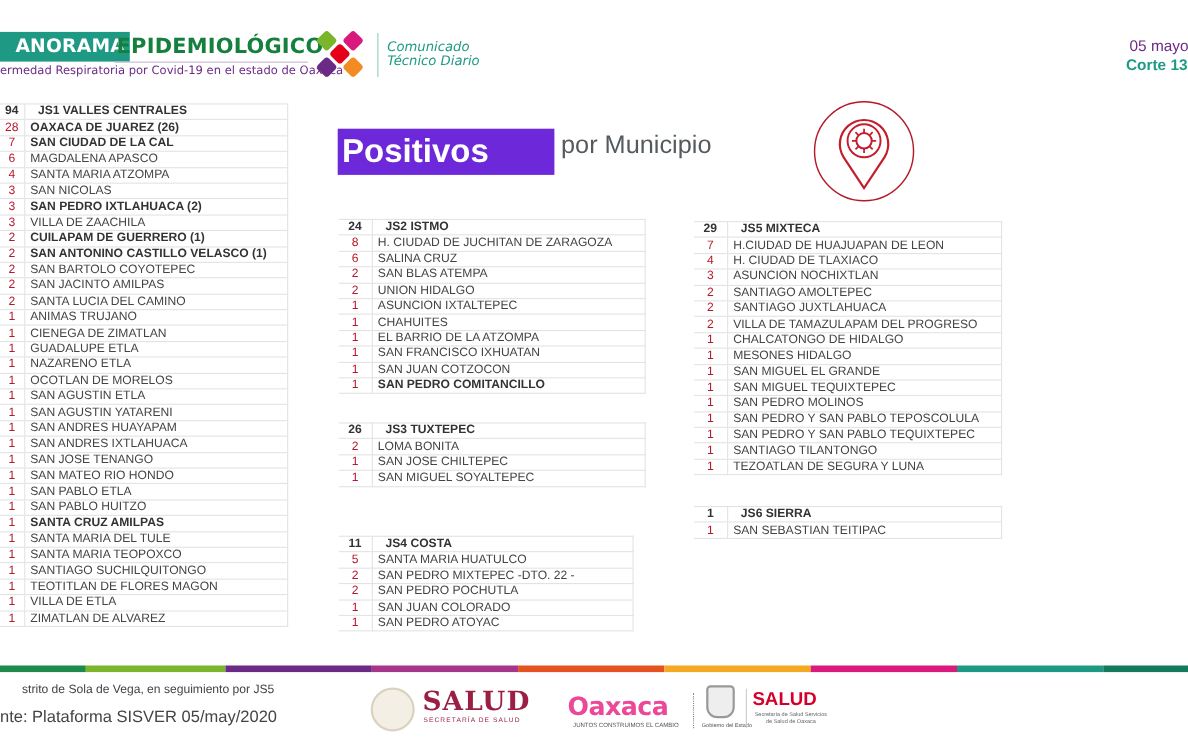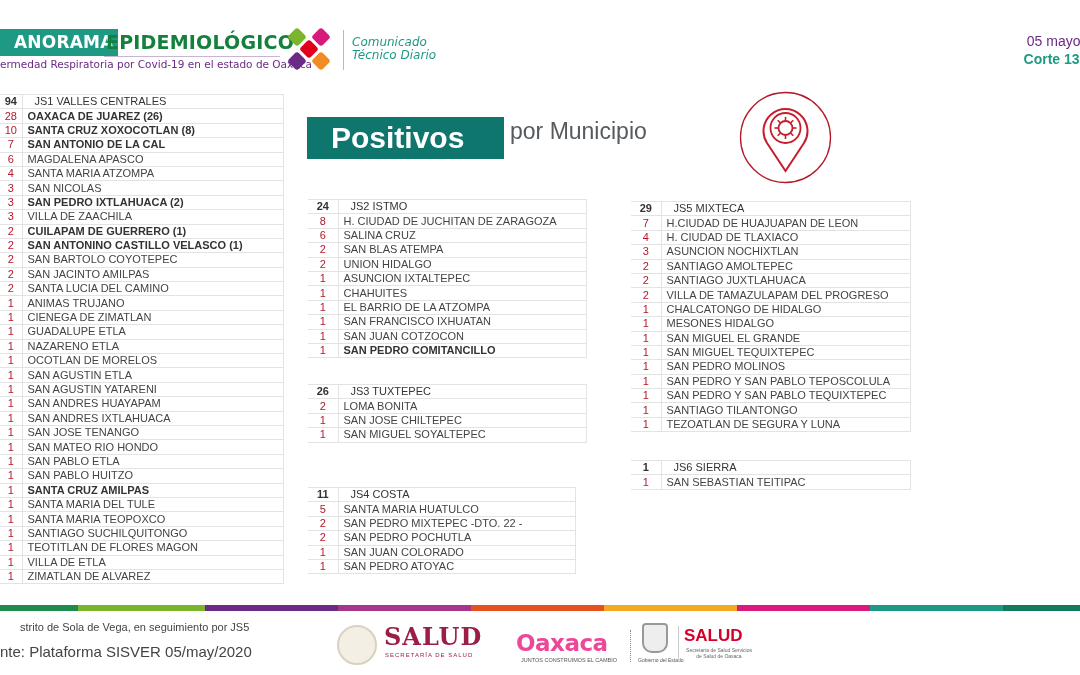--- a/index.html
+++ b/index.html
@@ -13,34 +13,34 @@
     font-family: "DejaVu Sans", sans-serif; font-weight: bold; font-size: 19px; letter-spacing: 0.2px; }
   .hdr-rule { position: absolute; left: 104px; top: 56px; width: 176px; height: 1px; background: #c7b6d2; }
   .hdr-sub { position: absolute; left: 0; top: 58px; font-family: "DejaVu Sans", sans-serif; font-size: 10.5px; color: #6b2a86; white-space: nowrap; }
   .hdr-logo { position: absolute; left: 286px; top: 26px; width: 46px; height: 46px; }
   .hdr-vline { position: absolute; left: 343px; top: 30px; width: 1px; height: 40px; background: #8fcfc2; }
   .hdr-com { position: absolute; left: 352px; top: 36px; color: #1e9a84; font-family: "DejaVu Sans", sans-serif; font-style: italic; font-size: 12px; line-height: 13px; }
   .hdr-date { position: absolute; right: -20px; top: 33px; color: #6b2a86; font-size: 14px; white-space: nowrap; }
   .hdr-corte { position: absolute; right: -12px; top: 51px; color: #1e9a84; font-size: 14px; font-weight: bold; white-space: nowrap; }
 
   
-  .title-box { position: absolute; left: 307px; top: 117px; width: 197px; height: 42px; background: #0f766e; color: #fff;
-    font-size: 30px; font-weight: bold; line-height: 42px; padding-left: 24px; }
+  .title-box { position: absolute; left: 307px; top: 117px; width: 197px; height: 42px; background: #6d28d9; color: #fff;
+    font-size: 30px; font-weight: bold; line-height: 42px; padding-left: 4px; }
   .title-rest { position: absolute; left: 510px; top: 110px; color: #555a5e; font-size: 23px; line-height: 42px; }
   .title-icon { position: absolute; left: 739px; top: 91px; width: 93px; height: 93px; }
 
   
   table.tbl { position: absolute; border-collapse: collapse; font-size: 11px; }
   table.tbl td { border-top: 1px solid #e3e3e3; border-bottom: 1px solid #e3e3e3; height: 14.4px; padding: 0; line-height: 13px; white-space: nowrap; }
   table.tbl td.num { width: 24px; text-align: center; color: #b5182a; border-right: 1px solid #e3e3e3; }
   table.tbl td.name { padding-left: 5px; border-right: 1px solid #e3e3e3; color: #444; }
   table.tbl tr.head td.num { color: #333; font-weight: bold; }
-  table.tbl tr.head td.name { color: #333; font-weight: normal; padding-left: 12px; }
+  table.tbl tr.head td.name { color: #333; font-weight: bold; padding-left: 12px; }
   table.tbl tr.bold td.name { font-weight: bold; color: #333; }
-  #t1 { left: 0px; top: 94px; width: 284px; }
+  #t1 { left: 0px; top: 94px; width: 262px; }
   #t1 td.num { width: 22px; }
   #t2 { left: 308px; top: 199px; width: 279px; }
   #t3 { left: 308px; top: 384px; width: 279px; }
   #t4 { left: 308px; top: 487px; width: 268px; }
   #t5 { left: 631px; top: 201px; width: 280px; }
   #t6 { left: 631px; top: 460px; width: 280px; }
   table.tbl td.num.c2 { width: 30px; }
 
   
   .stripe { position: absolute; left: 0; top: 605px; width: 1080px; height: 6px; display: flex; }
@@ -104,26 +104,22 @@
     <tbody>
       <tr class="head">
         <td class="num">94</td>
         <td class="name">JS1 VALLES CENTRALES</td>
       </tr>
       <tr class="bold">
         <td class="num">28</td>
         <td class="name">OAXACA DE JUAREZ (26)</td>
       </tr>
       <tr class="bold">
-        <td class="num">10</td>
-        <td class="name">SANTA CRUZ XOXOCOTLAN (8)</td>
-      </tr>
-      <tr class="bold">
         <td class="num">7</td>
-        <td class="name">SAN ANTONIO DE LA CAL</td>
+        <td class="name">SAN CIUDAD DE LA CAL</td>
       </tr>
       <tr class="">
         <td class="num">6</td>
         <td class="name">MAGDALENA APASCO</td>
       </tr>
       <tr class="">
         <td class="num">4</td>
         <td class="name">SANTA MARIA ATZOMPA</td>
       </tr>
       <tr class="">

